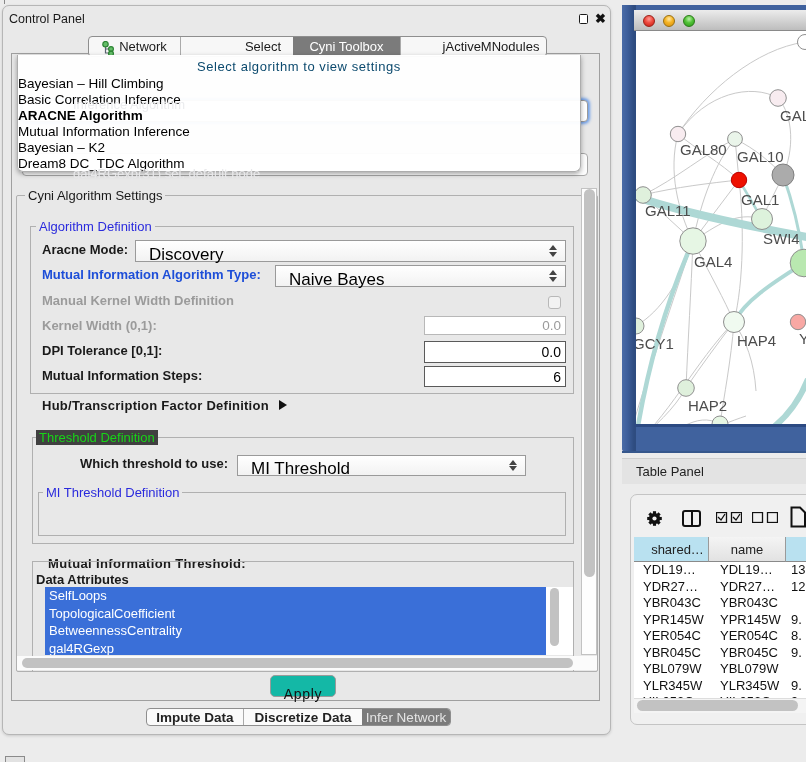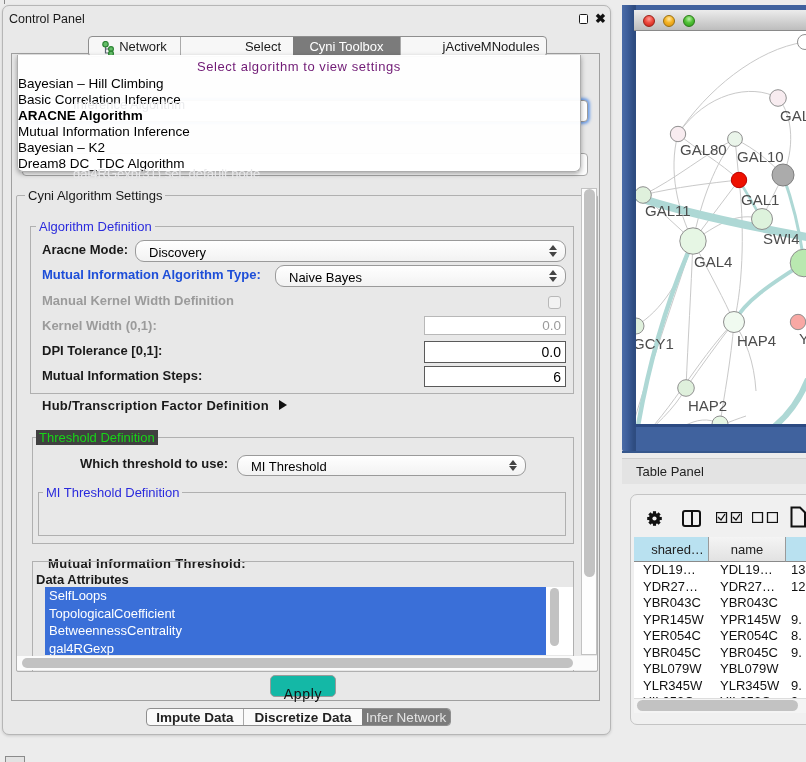--- a/index.html
+++ b/index.html
@@ -2,21 +2,21 @@
 <html><head>
 <meta charset="utf-8">
 <style>
   * { margin:0; padding:0; box-sizing:border-box; }
   html,body { width:806px; height:762px; background:#ececec; overflow:hidden;
     font-family:"Liberation Sans", sans-serif; }
   .abs { position:absolute; }
   #stage { position:relative; width:806px; height:762px; }
   .bold { font-weight:bold; }
   .combo { background:linear-gradient(#ffffff,#f2f2f2); border:1px solid #9a9a9a;
-    border-radius:9px; font-size:13px; color:#000;text-align:right; }
+    border-radius:0; font-size:17px; color:#000;text-align:right; }
   .combo span { position:absolute; left:13px; top:4px; }
   .combo::before { content:""; position:absolute; right:8px; top:4px; width:0; height:0;
     border-left:4px solid transparent; border-right:4px solid transparent;
     border-bottom:5px solid #444; }
   .combo::after { content:""; position:absolute; right:8px; bottom:4px; width:0; height:0;
     border-left:4px solid transparent; border-right:4px solid transparent;
     border-top:5px solid #444; }
 </style>
 </head>
 <body>
@@ -141,21 +141,21 @@
       <div style="width:119px; border-left:1px solid #aaa; display:flex; align-items:center; justify-content:center;">Discretize Data</div>
       <div style="width:88px; background:#7b7b7b; color:#e4e4e4; display:flex; align-items:center; justify-content:center; font-weight:normal;">Infer Network</div>
     </div>
   </div>
 
   <div class="abs" style="left:5px; top:756px; width:20px; height:10px; background:#e2e2e2; border:1px solid #8a8a8a;"></div>
 
   <div class="abs" id="popup" style="left:17px; top:55px; width:564px; height:117px;
        background:rgba(255,255,255,0.96); border:1px solid #adadad; border-top:none;
        border-radius:0 0 6px 6px; box-shadow:0 2px 5px rgba(0,0,0,0.35); z-index:30;">
-    <div style="position:absolute; top:4px; width:100%; text-align:center; font-size:13px; color:#701a75; letter-spacing:0.55px;">Select algorithm to view settings</div>
+    <div style="position:absolute; top:4px; width:100%; text-align:center; font-size:13px; color:#0c4a6e; letter-spacing:0.55px;">Select algorithm to view settings</div>
     <div style="position:absolute; top:21px; left:0px; font-size:13.5px; color:#000; line-height:16px;">
       Bayesian – Hill Climbing<br>
       Basic Correlation Inference<br>
       <span class="bold">ARACNE Algorithm</span><br>
       Mutual Information Inference<br>
       Bayesian – K2<br>
       Dream8 DC_TDC Algorithm
     </div>
     <div style="position:absolute; top:42px; left:55px; font-size:13px; color:#ebecee;">Inference Algorithm</div>
     <div style="position:absolute; top:111px; left:55px; font-size:13px; color:#e8e8ea;">gal4RGexp(31) sel. default node</div>

